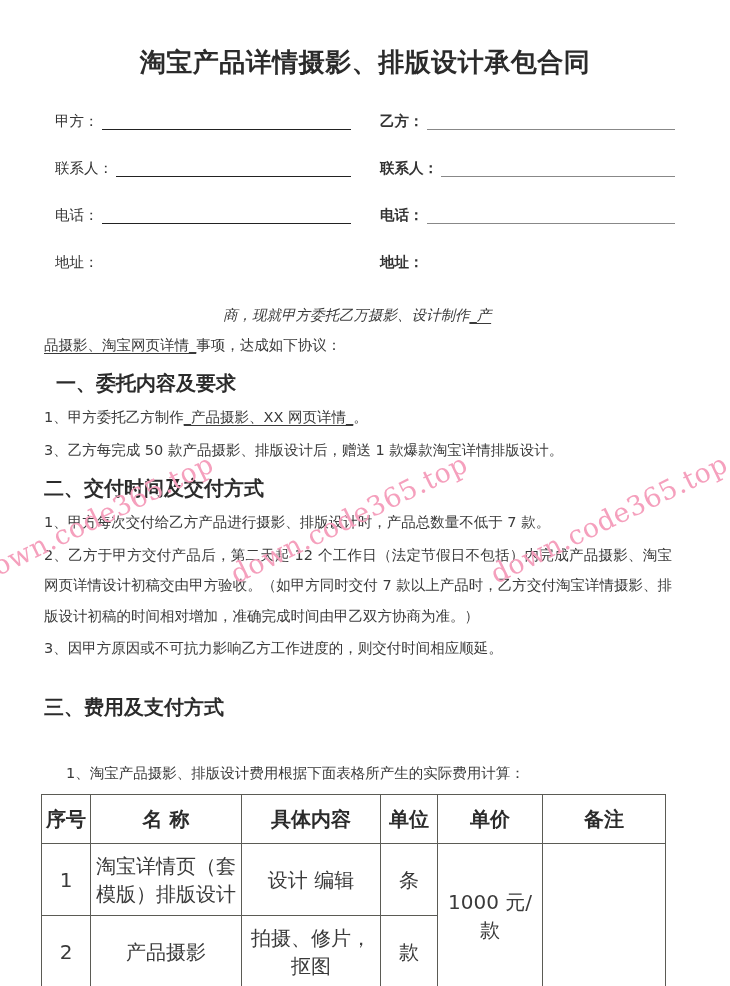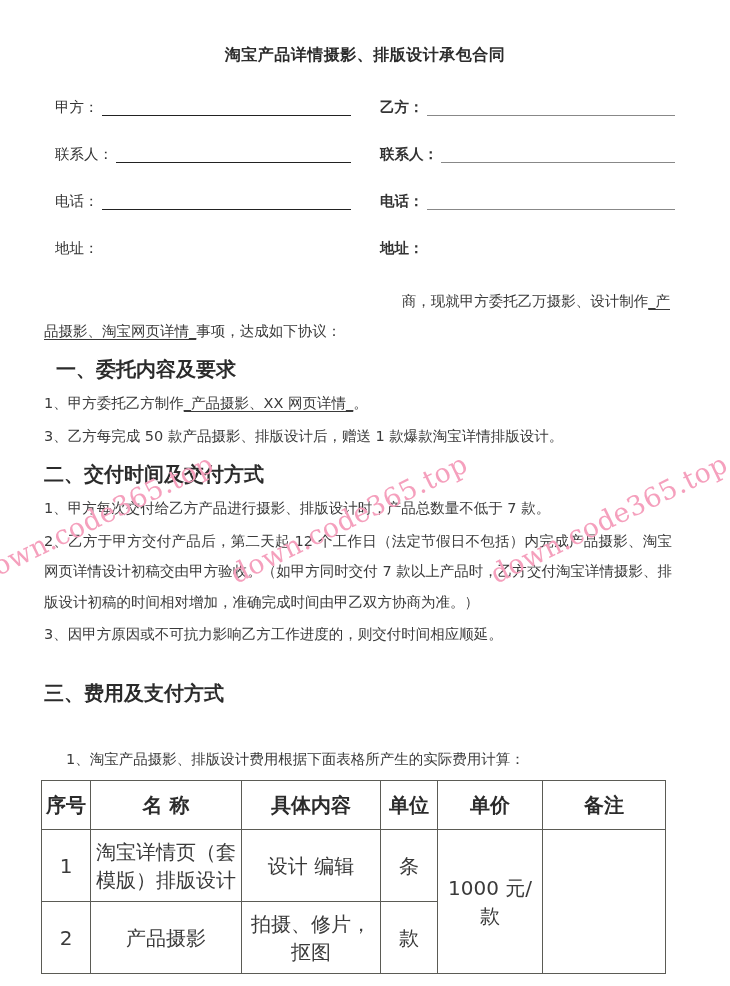--- a/index.html
+++ b/index.html
@@ -45,21 +45,21 @@
     transform-origin: left center;
     letter-spacing: 0.5px;
   }
   .wm-1 { left: -22px;  top: 560px; }
   .wm-2 { left: 232px;  top: 560px; }
   .wm-3 { left: 492px;  top: 560px; }
 
   
   .doc-title {
     text-align: center;
-    font-size: 16px;
+    font-size: 26px;
     font-weight: bold;
     color: #2b2b2b;
     margin: 0;
     padding-top: 45px;
     letter-spacing: 0.5px;
     font-family: "DejaVu Sans", "Liberation Sans", sans-serif;
   }
 
   
   .party-block {
@@ -112,22 +112,23 @@
     color: #3a3a3a;
     text-align: justify;
     text-justify: inter-ideograph;
   }
   p.para.intro {
     text-indent: 0;
     margin-bottom: 2px;
   }
   .intro-line1 {
     display: block;
-    text-align: right;
+    text-align: center;
     padding-right: 2px;
+    font-style: italic;
   }
   .u-line {
     text-decoration: underline;
     text-underline-offset: 3px;
   }
 
   h2.section {
     font-size: 20px;
     font-weight: bold;
     color: #2b2b2b;

